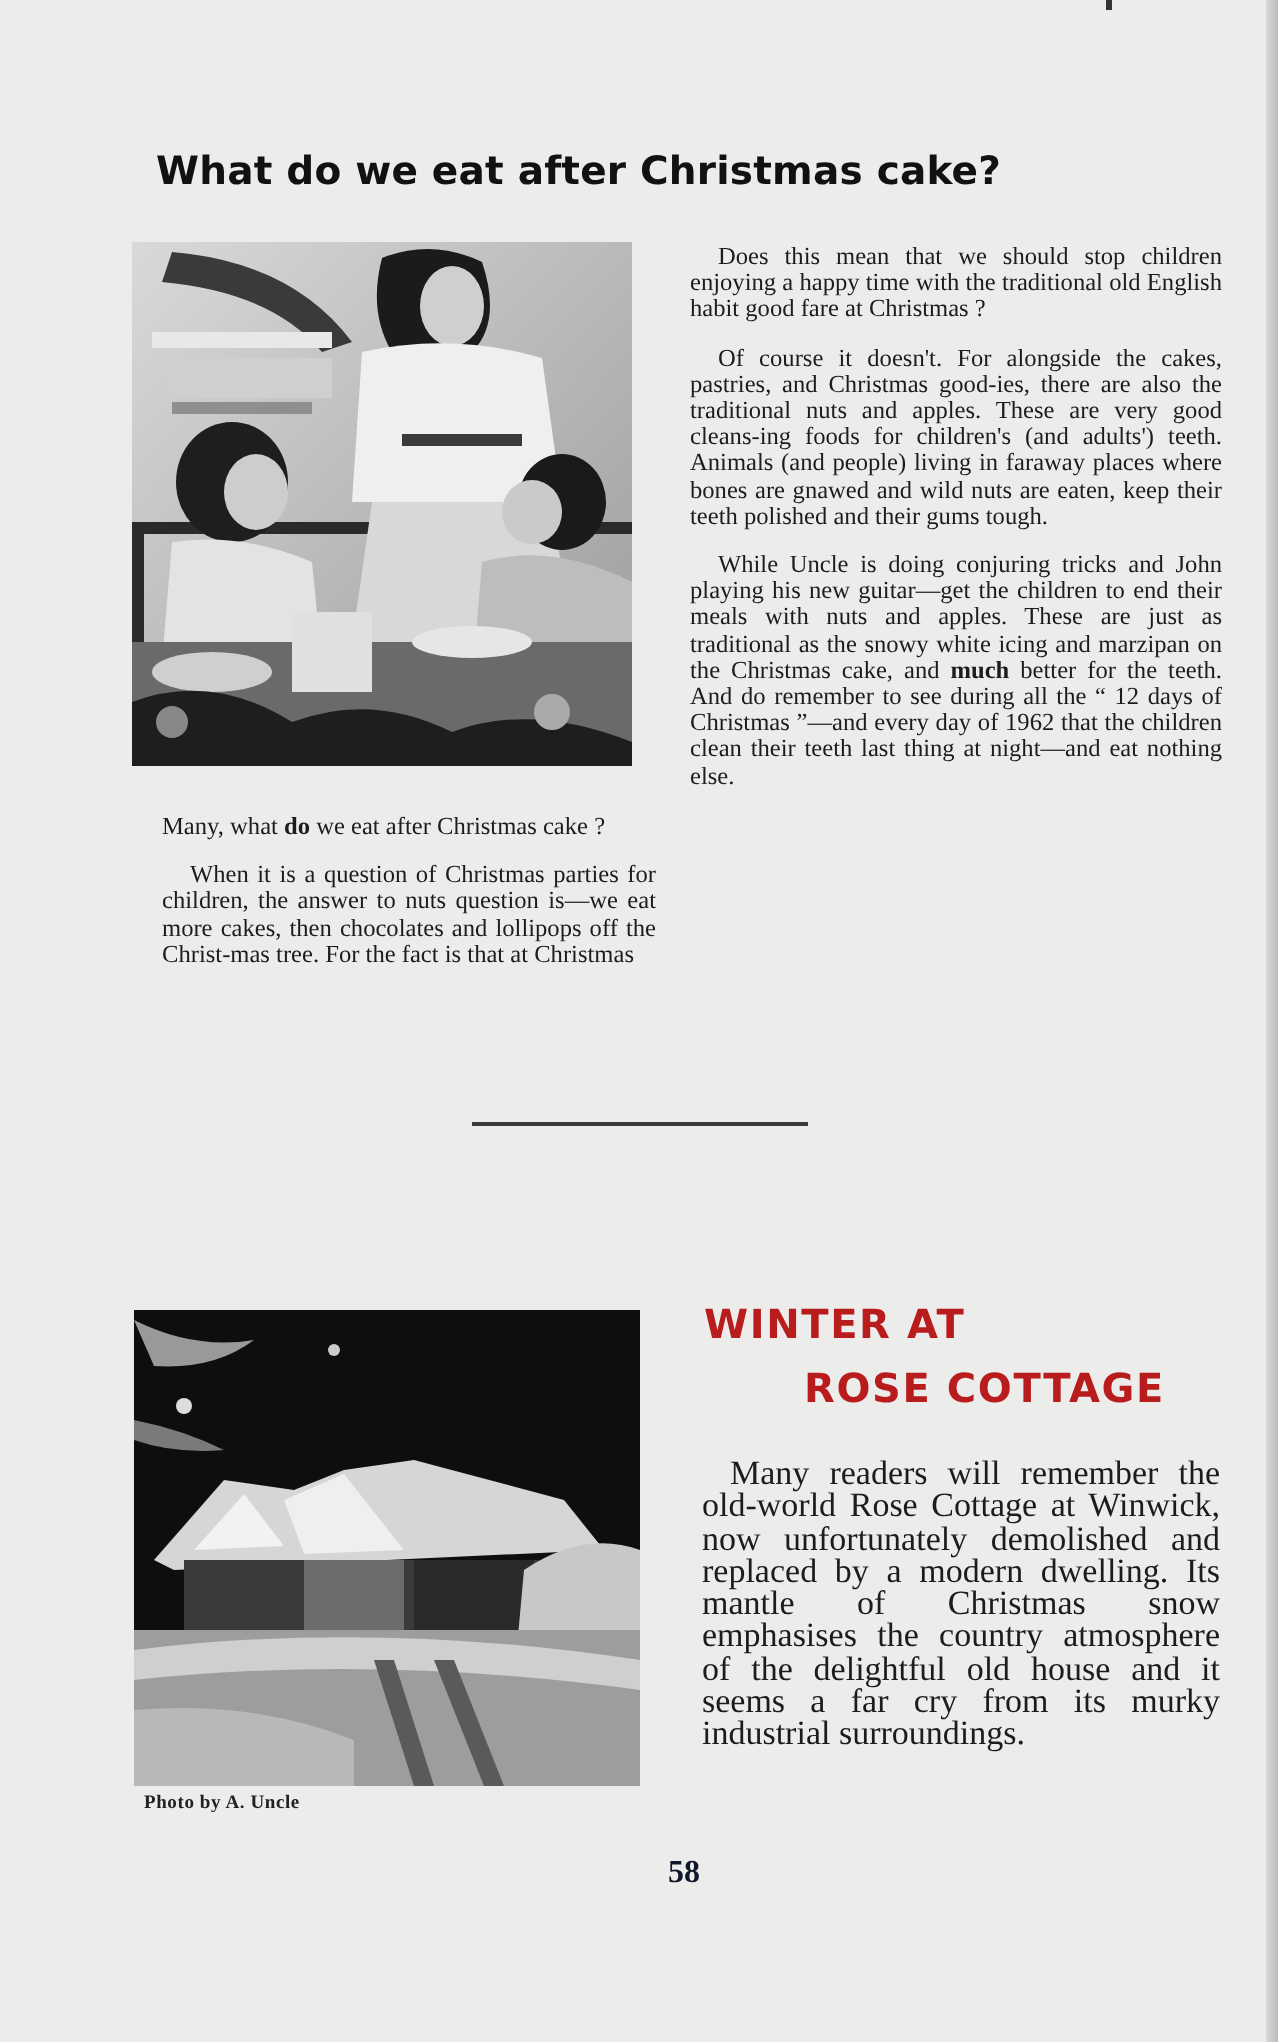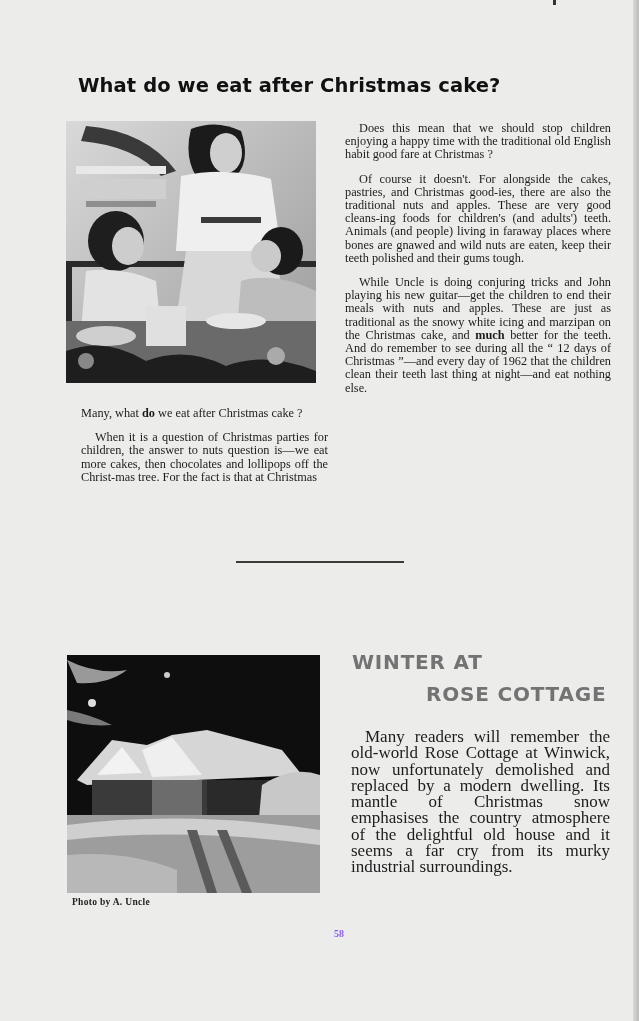--- a/index.html
+++ b/index.html
@@ -32,34 +32,34 @@
   .col p { margin: 0 0 11px 0; text-indent: 14px; }
   .col p.first { text-indent: 0; }
   #col-left { left: 81px; top: 407px; width: 247px; }
   #col-right { left: 345px; top: 122px; width: 266px; }
   .divider {
     position: absolute; left: 236px; top: 561px; width: 168px; height: 2px;
     background: #3a3a3a;
   }
   .headline2 {
     position: absolute; font-family: "DejaVu Sans", sans-serif;
-    font-weight: bold; font-size: 20px; letter-spacing: 0.8px; color: #737373;
+    font-weight: bold; font-size: 20px; letter-spacing: 0.8px; color: #b91c1c;
     white-space: nowrap; margin: 0;
   }
   #h2-line1 { left: 352px; top: 650px; }
-  #h2-line2 { left: 426px; top: 682px; }
+  #h2-line2 { left: 402px; top: 682px; }
   #col-cottage { left: 351px; top: 729px; width: 259px; font-size: 17px; line-height: 16.3px; }
   .caption {
     position: absolute; left: 72px; top: 897px;
     font-size: 9.5px; letter-spacing: 0.3px; color: #222;
     font-family: "Liberation Serif", serif; font-weight: bold;
   }
   .page-number {
     position: absolute; left: 334px; top: 928px;
-    font-size: 10px; font-weight: bold; color: #8b5cf6;
+    font-size: 16px; font-weight: bold; color: #0f172a;
   }
   .speck { position: absolute; background: #333; }
 </style>
 </head>
 <body>
 
 <div class="page-edge"></div>
 <div class="speck" style="left:553px;top:0;width:3px;height:5px;"></div>
 
 <h1 class="headline">What do we eat after Christmas cake?</h1>

